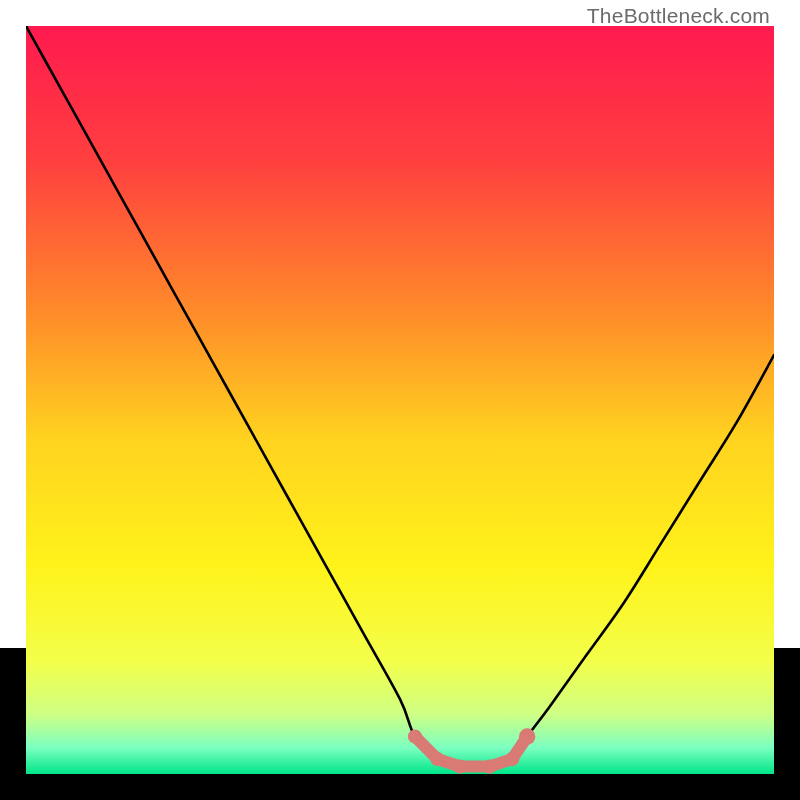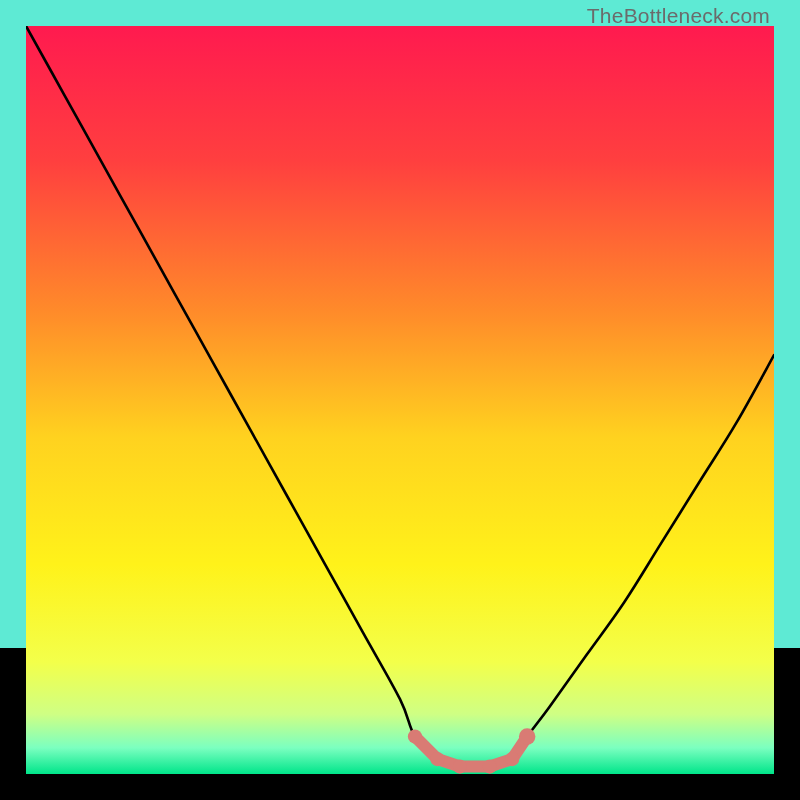--- a/index.html
+++ b/index.html
@@ -8,21 +8,21 @@
     width: 800px;
     height: 800px;
     overflow: hidden;
     font-family: Arial, Helvetica, sans-serif;
     background: #000;
   }
   .frame {
     position: relative;
     width: 800px;
     height: 648px;
-    background: #5eead4;
+    background: #ffffff;
   }
   .plot {
     position: absolute;
     left: 26px;
     top: 26px;
     width: 748px;
     height: 748px;
     overflow: hidden;
   }
   .gradient {

